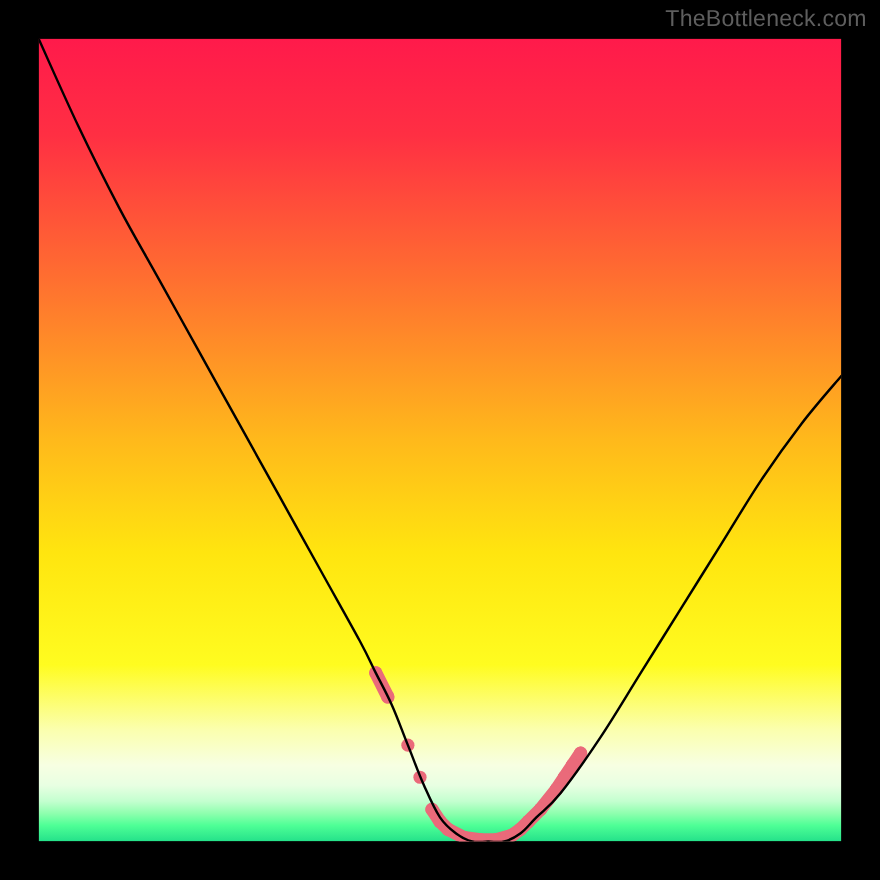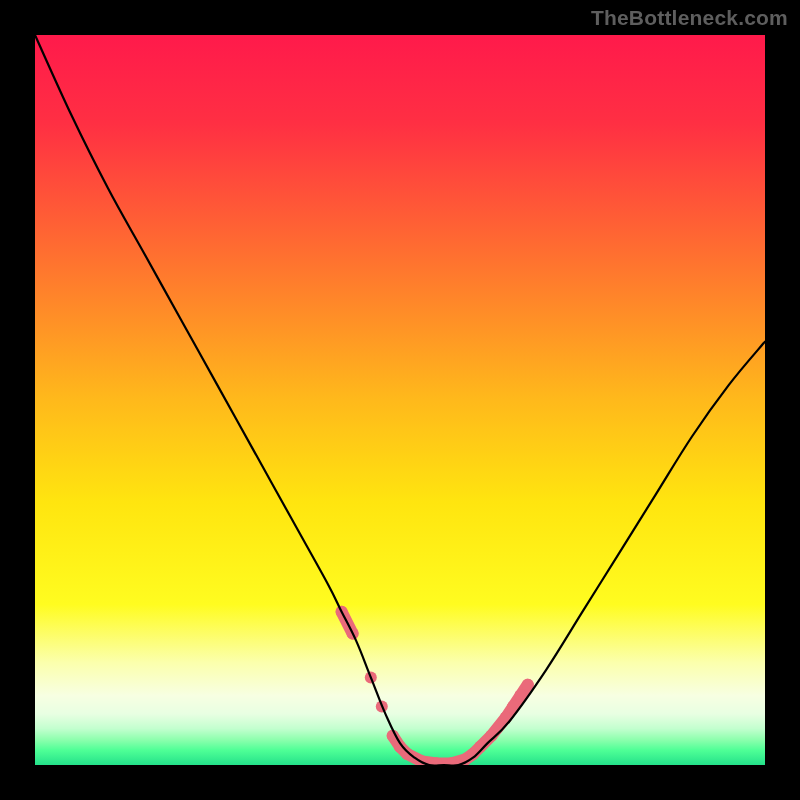--- a/index.html
+++ b/index.html
@@ -34,21 +34,21 @@
     position: absolute;
     left: 0; top: 0;
     width: 100%; height: 100%;
   }
   .watermark {
     position: absolute;
     top: 6px;
     right: 12px;
     color: #5e5e5e;
     font-size: 21px;
-    font-weight: 700;
+    font-weight: 400;
     font-family: Arial, sans-serif;
     letter-spacing: 0.2px;
   }
 </style>
 </head>
 <body>
 
 <div class="frame">
 
   <div class="watermark">TheBottleneck.com</div>

